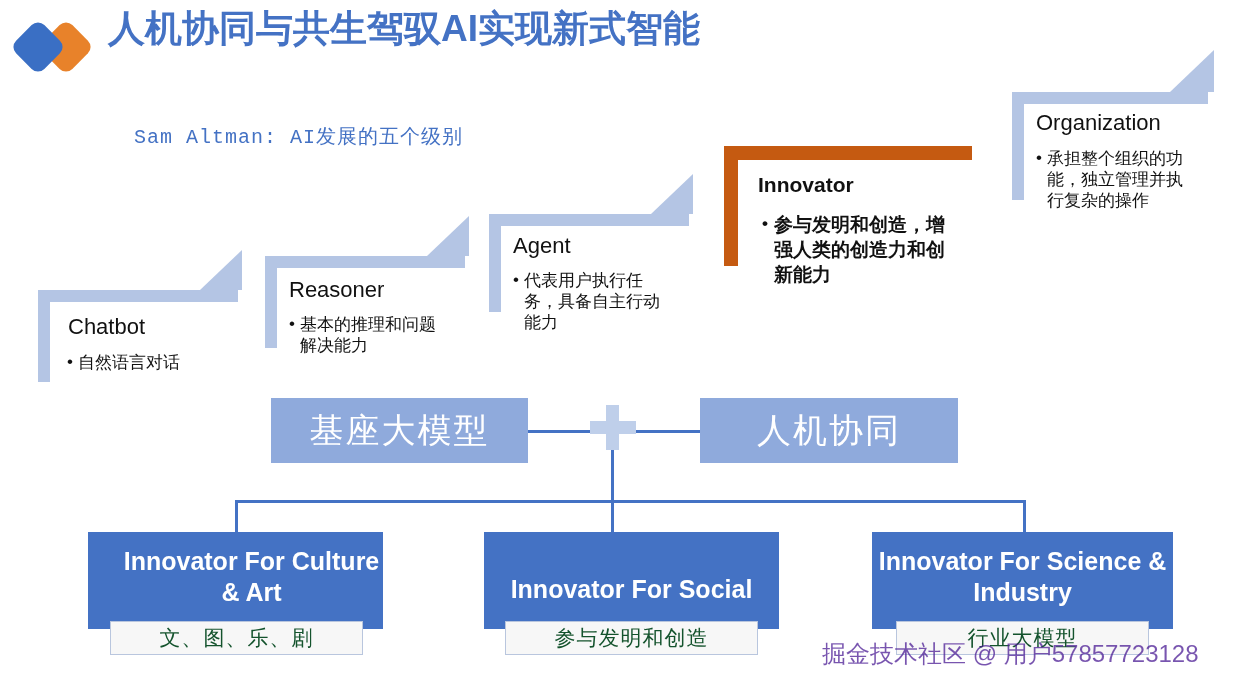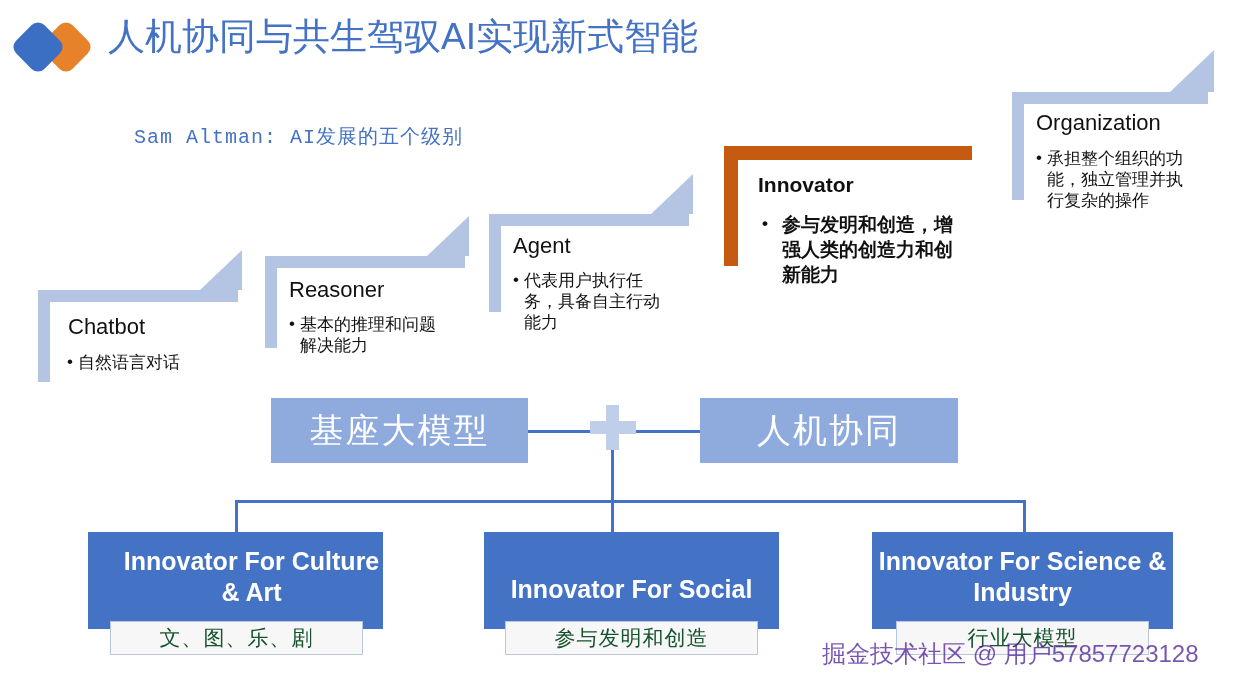--- a/index.html
+++ b/index.html
@@ -25,23 +25,23 @@
     width: 40px; height: 40px;
     border-radius: 9px;
     transform: rotate(45deg);
   }
   .diamond.blue   { left: 8px;  top: 9px;  background: #3a6fc4; z-index: 2; }
   .diamond.orange { left: 36px; top: 9px;  background: #e8822a; z-index: 1; }
 
   
   .title {
     position: absolute;
-    left: 108px; top: 12px;
+    left: 108px; top: 4px;
     font-size: 37px;
-    font-weight: normal;
+    font-weight: bold;
     color: #4472c4;
     letter-spacing: 0px;
     white-space: nowrap;
     line-height: 50px;
   }
 
   
   .subtitle {
     position: absolute;
     left: 134px; top: 123px;
@@ -81,21 +81,21 @@
     line-height: 21px;
   }
   .card-body .bullet {
     position: absolute;
     left: 0; top: -1px;
     font-size: 17px;
   }
   .card-body .btxt { display: block; margin-left: 11px; }
   .card.bold .card-title { font-weight: bold; font-size: 21px; }
   .card.bold .card-body { font-weight: bold; font-size: 19px; line-height: 25px; }
-  .card.bold .card-body .btxt { margin-left: 20px; }
+  .card.bold .card-body .btxt { margin-left: 12px; }
 
   
   .midbox {
     position: absolute;
     background: #8faadc;
     color: #ffffff;
     font-size: 34px;
     font-weight: normal;
     display: flex;
     align-items: center;

